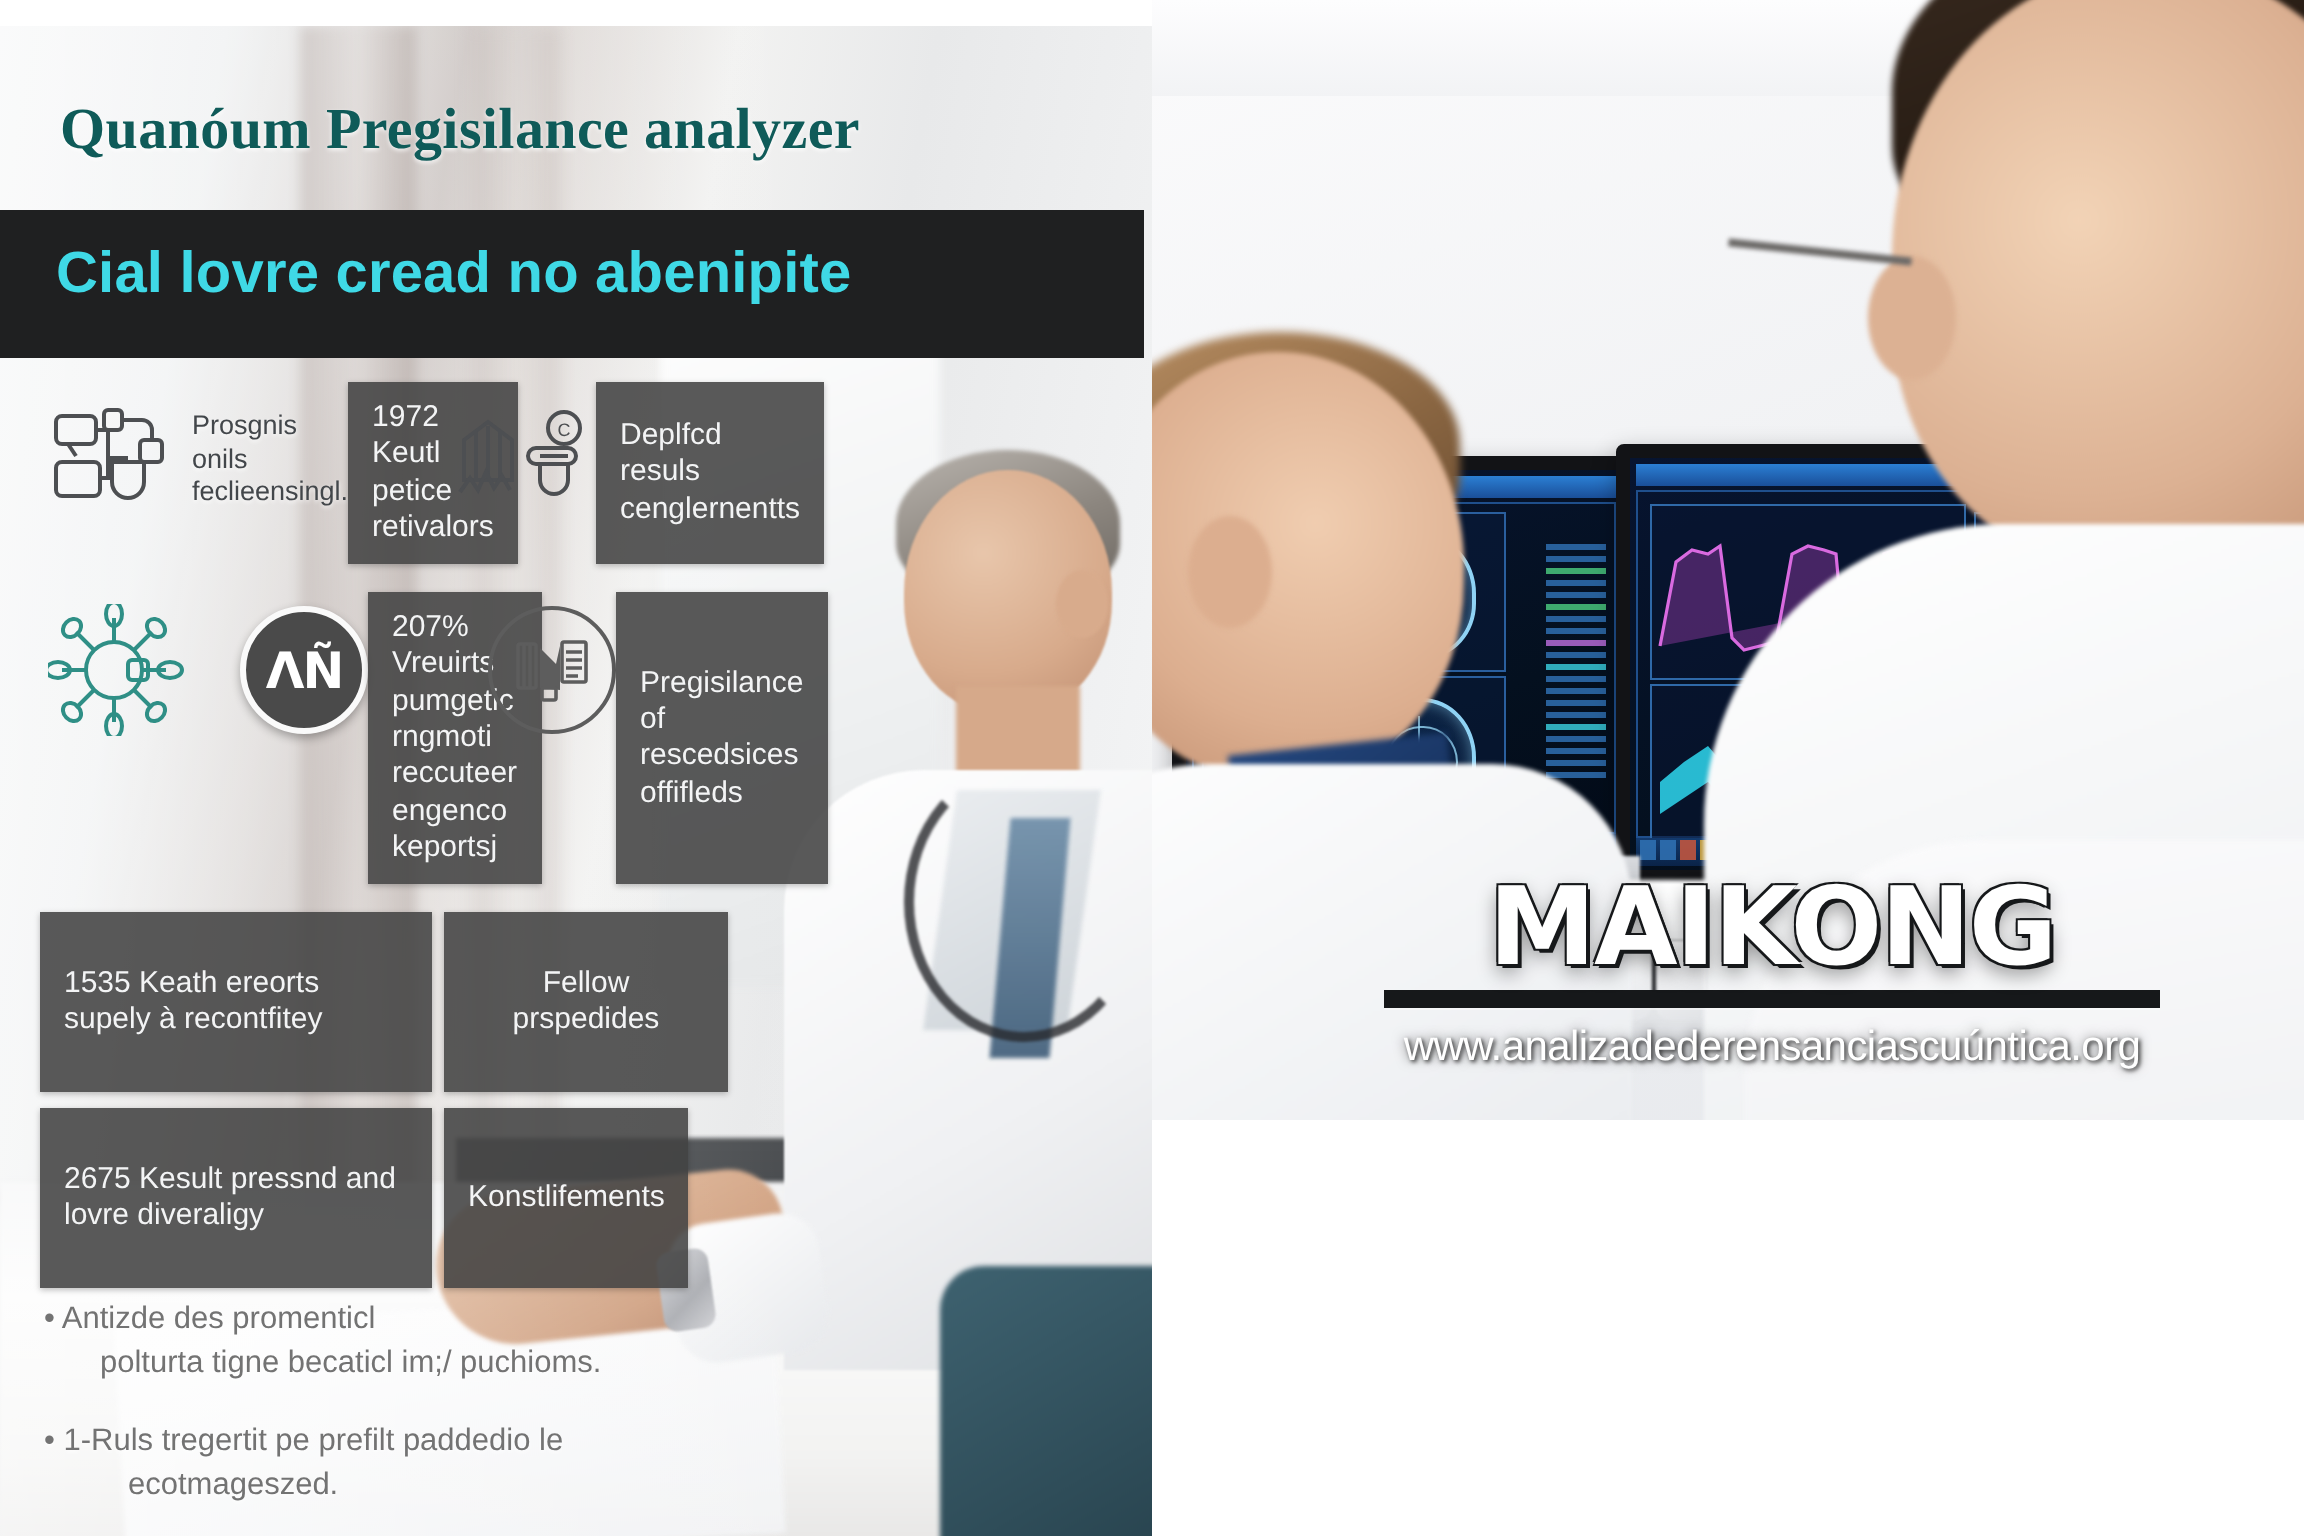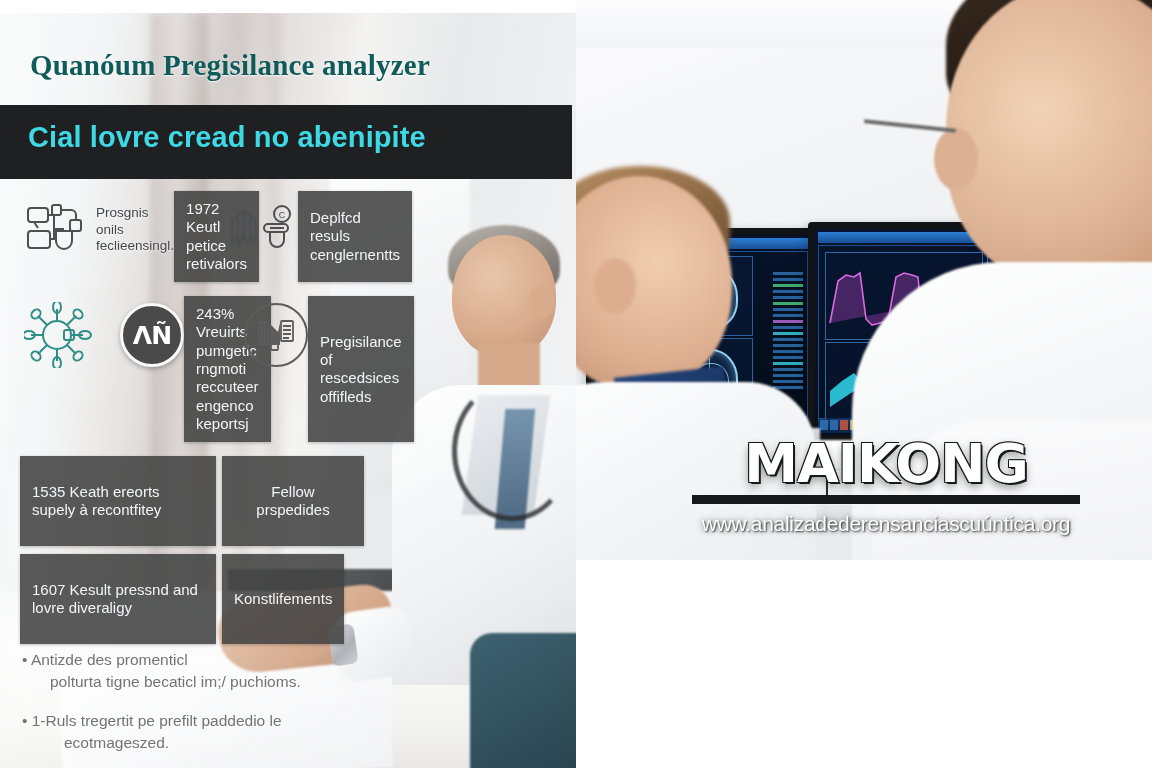--- a/index.html
+++ b/index.html
@@ -454,21 +454,21 @@
                 <ellipse cx="54" cy="12" rx="5" ry="4" transform="rotate(45 54 12)"></ellipse>
                 <ellipse cx="12" cy="54" rx="5" ry="4" transform="rotate(45 12 54)"></ellipse>
                 <ellipse cx="54" cy="54" rx="5" ry="4" transform="rotate(-45 54 54)"></ellipse>
                 <rect x="40" y="28" width="10" height="10" rx="2"></rect>
               </g>
             </svg>
             <div class="ico-circle">
               <span>ΛÑ</span>
             </div>
           </div>
-          <div class="chip tall">243% Vreuirts pumgetic rngmoti reccuteer engenco keportsj</div>
+          <div class="chip tall">207% Vreuirts pumgetic rngmoti reccuteer engenco keportsj</div>
         </div>
 
         <div class="cell narrow">
           <div class="icon-row" style="padding-left:22px;">
             <div class="ico-ring">
               <svg width="38" height="34" viewBox="0 0 38 34">
                 <g fill="none" stroke="#5d5d5d" stroke-width="1.8">
                   <rect x="2" y="4" width="9" height="22" rx="1"></rect>
                   <path d="M5 4v22M8 4v22"></path>
                   <rect x="24" y="3" width="12" height="20" rx="1"></rect>
@@ -487,21 +487,21 @@
         <div class="cell wide">
           <div class="chip tall">1535 Keath ereorts supely à recontfitey</div>
         </div>
         <div class="cell narrow">
           <div class="chip tall center">Fellow prspedides</div>
         </div>
       </div>
 
       <div class="grid-row" style="margin-top:8px;">
         <div class="cell wide">
-          <div class="chip tall">1607 Kesult pressnd and lovre diveraligy</div>
+          <div class="chip tall">2675 Kesult pressnd and lovre diveraligy</div>
         </div>
         <div class="cell narrow">
           <div class="chip tall center">Konstlifements</div>
         </div>
       </div>
 
     </div>
 
     <div class="bullets">
       <div class="bullet">

